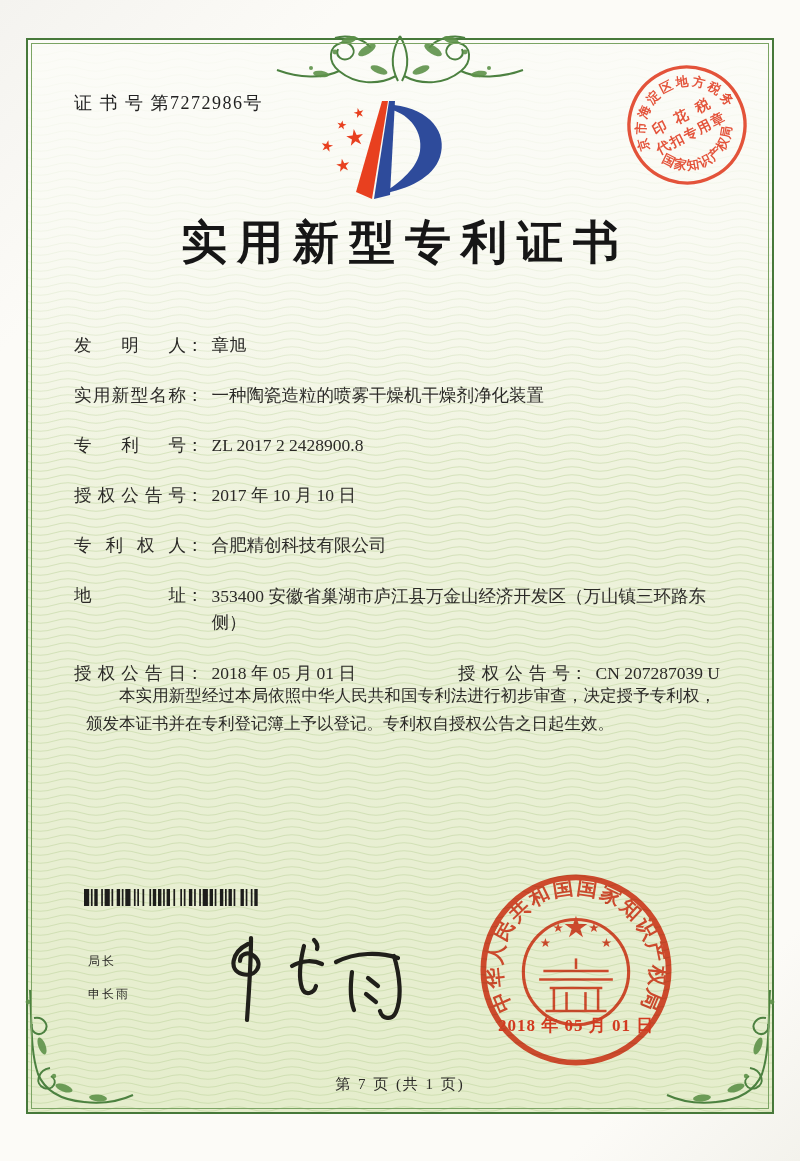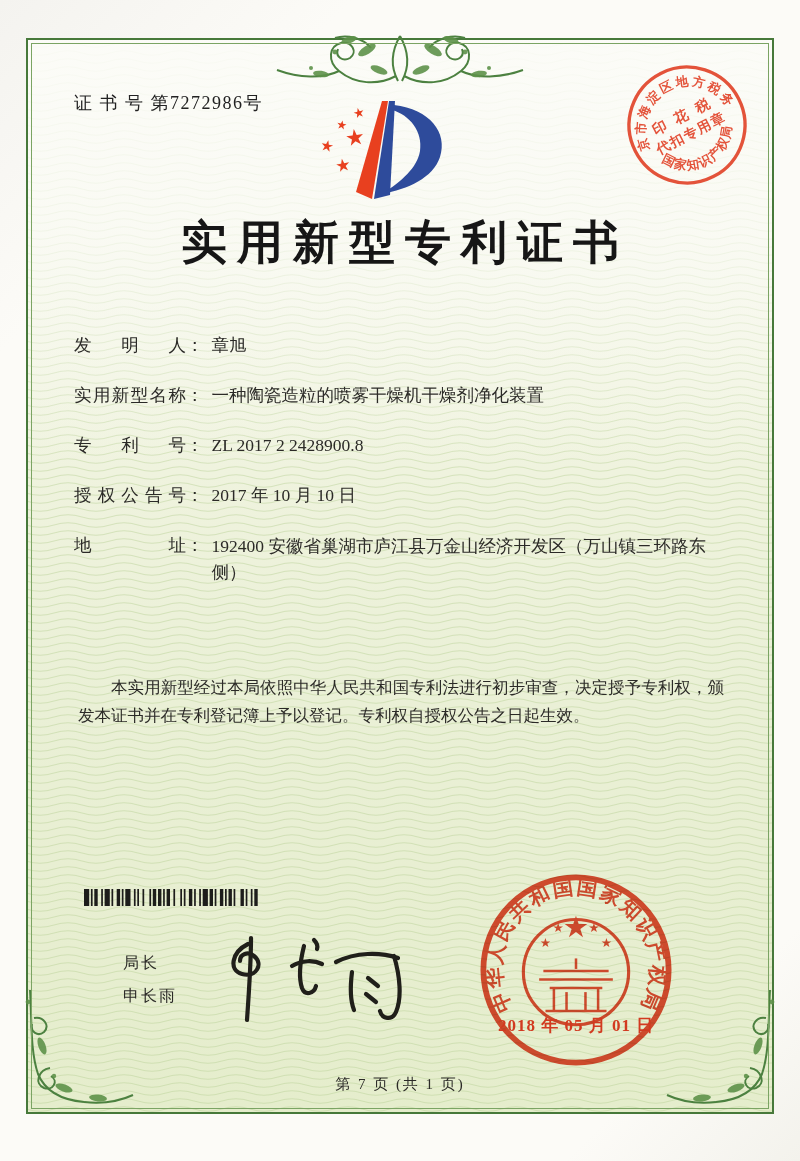--- a/index.html
+++ b/index.html
@@ -26,24 +26,24 @@
     letter-spacing:10px;text-indent:10px;color:#161616;}
   .fields{left:46px;top:293px;width:660px;font-size:17.5px;}
   .frow{line-height:24px;margin-bottom:26px;white-space:nowrap;}
   .flabel{display:inline-block;width:112px;text-align:justify;text-align-last:justify;vertical-align:top;}
   .fcolon{vertical-align:top;}
   .fvalue{margin-left:8px;vertical-align:top;}
   .fvalue.wrap{display:inline-block;white-space:normal;max-width:505px;line-height:26px;}
   .grant-row{display:flex;margin-top:10px;line-height:24px;}
   .grant-left{width:384px;}
   .paras{left:46px;top:630px;width:654px;font-size:16.5px;line-height:28px;text-align:justify;}
-  .paras p{margin:4px;text-indent:2em;}
+  .paras p{margin:12px;text-indent:2em;}
   .barcode{left:56px;top:849px;}
   .barcode rect{fill:#1d1d1b;}
-  .signer{left:60px;font-size:16px;letter-spacing:2px;margin-left:35px;}
+  .signer{left:60px;font-size:12px;letter-spacing:2px;}
   .signer.role{top:913px;}
   .signer.name{top:946px;}
   .signature{left:190px;top:892px;z-index:4;}
   .signature path{fill:none;stroke:#201f1a;stroke-width:4.2;stroke-linecap:round;stroke-linejoin:round;}
   .seal{left:448px;top:830px;z-index:4;mix-blend-mode:multiply;opacity:.95;}
   .seal-date{left:438px;top:974px;width:220px;text-align:center;font-size:17px;font-weight:bold;
     color:#d23a20;letter-spacing:1px;z-index:5;}
   .footer{left:0;top:1035px;width:100%;text-align:center;font-size:15px;letter-spacing:2px;}
   .ornament-top{left:50%;top:-14px;transform:translateX(-50%);z-index:2;}
   .corner{top:948px;z-index:2;}
@@ -279,21 +279,32 @@
       <div class="frow">
         <span class="flabel">实用新型名称</span><span class="fcolon">：</span><span class="fvalue">一种陶瓷造粒的喷雾干燥机干燥剂净化装置</span>
       </div>
       <div class="frow">
         <span class="flabel">专利号</span><span class="fcolon">：</span><span class="fvalue">ZL 2017 2 2428900.8</span>
       </div>
       <div class="frow">
         <span class="flabel">授权公告号</span><span class="fcolon">：</span><span class="fvalue">2017 年 10 月 10 日</span>
       </div>
       <div class="frow">
-        <span class="flabel">地址</span><span class="fcolon">：</span><span class="fvalue wrap">192400 安徽省巢湖市庐江县万金山经济开发区（万山镇三环路东侧）</span>
+        <span class="flabel">专利权人</span><span class="fcolon">：</span><span class="fvalue">合肥精创科技有限公司</span>
+      </div>
+      <div class="frow">
+        <span class="flabel">地址</span><span class="fcolon">：</span><span class="fvalue wrap">353400 安徽省巢湖市庐江县万金山经济开发区（万山镇三环路东侧）</span>
+      </div>
+      <div class="grant-row">
+        <div class="grant-left">
+          <span class="flabel">授权公告日</span><span class="fcolon">：</span><span class="fvalue">2018 年 05 月 01 日</span>
+        </div>
+        <div class="grant-right">
+          <span class="flabel">授权公告号</span><span class="fcolon">：</span><span class="fvalue">CN 207287039 U</span>
+        </div>
       </div>
     </div>
 
     <div class="abs paras">
       <p>本实用新型经过本局依照中华人民共和国专利法进行初步审查，决定授予专利权，颁发本证书并在专利登记簿上予以登记。专利权自授权公告之日起生效。</p>
     </div>
 
     <svg class="abs barcode" width="214" height="17" viewBox="0 0 214 17">
         <rect x="0.0" y="0" width="5.2" height="17"></rect>
         <rect x="6.9" y="0" width="1.7" height="17"></rect>

